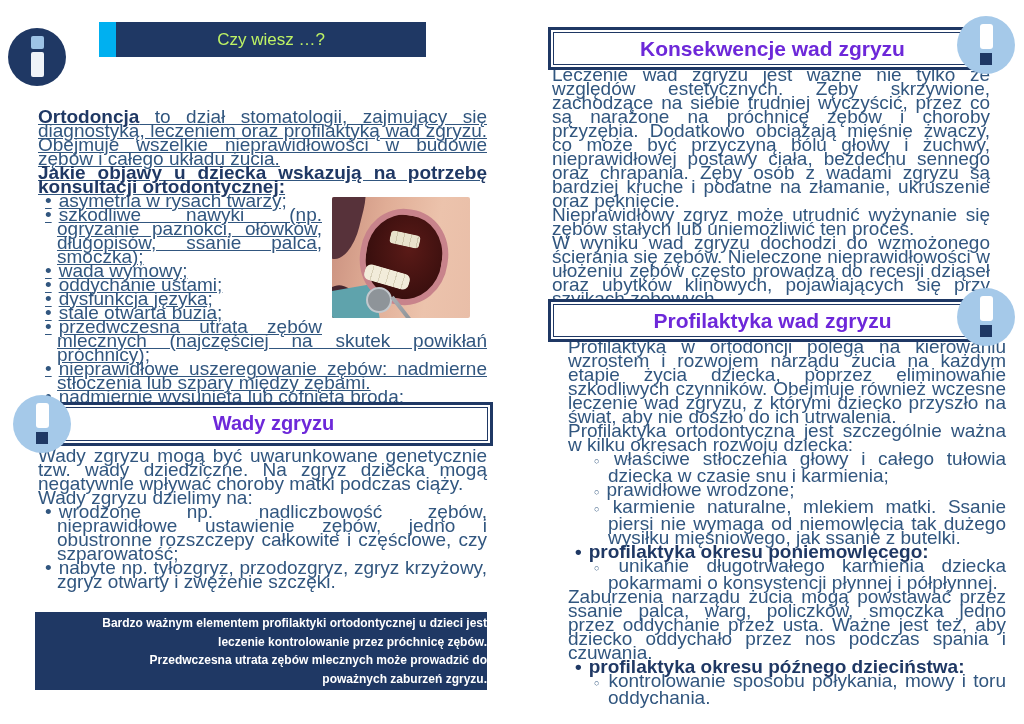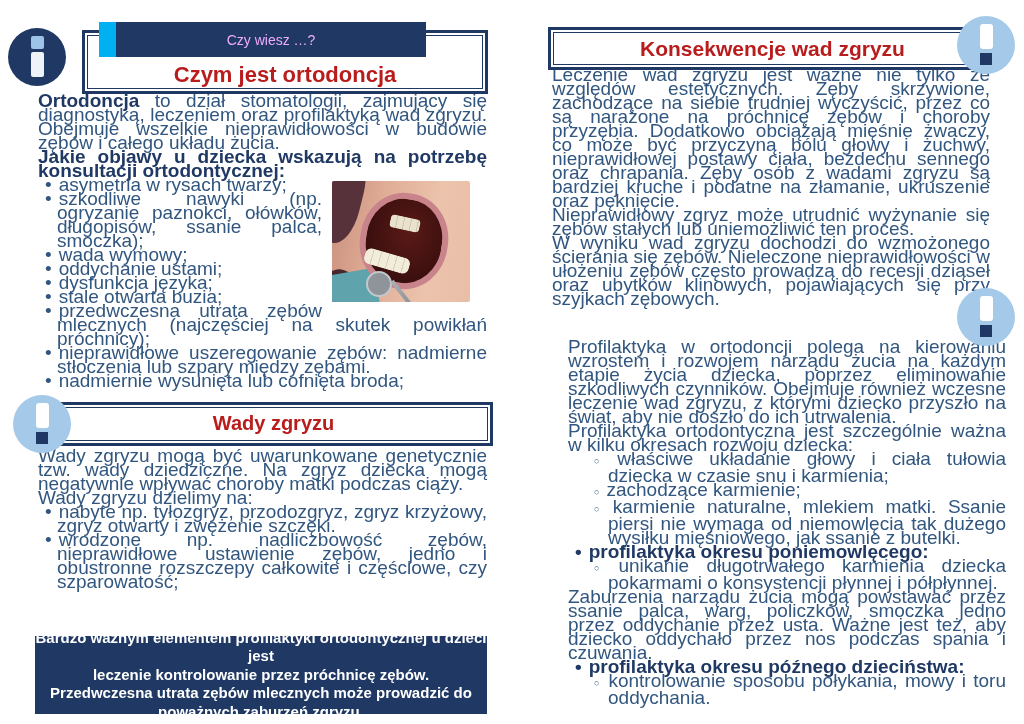--- a/index.html
+++ b/index.html
@@ -4,70 +4,70 @@
 <style>
   html,body{margin:0;padding:0;background:#ffffff;}
   .page{position:relative;width:1024px;height:724px;background:#ffffff;overflow:hidden;
         font-family:"Liberation Sans",sans-serif;color:#31567F;}
   .col{position:absolute;top:0;height:724px;width:512px;}
   .col.left{left:0;} .col.right{left:512px;}
 
   
   .titlebox{position:absolute;background:#ffffff;border:3px solid #1F3864;
             box-shadow:inset 0 0 0 2px #ffffff, inset 0 0 0 3px #1F3864;z-index:1;}
-  .titlebox .ttl{position:absolute;left:0;right:0;text-align:center;color:#b91c1c;
+  .titlebox .ttl{position:absolute;left:0;right:0;text-align:center;color:#6d28d9;
                  font-weight:bold;margin:0;}
   .tb1{left:82px;top:30px;width:400px;height:58px;}
   .tb1 .ttl{bottom:3px;font-size:22px;}
   .tb2{left:54px;top:402px;width:433px;height:38px;}
   .tb2 .ttl{top:50%;transform:translateY(-52%);font-size:20px;}
   .tbr{left:36px;width:443px;height:37px;}
   .tbr1{top:27px;} .tbr2{top:299px;}
   .tbr .ttl{top:50%;transform:translateY(-52%);font-size:21px;}
 
   
   .kicker{position:absolute;left:99px;top:22px;width:327px;height:35px;display:flex;z-index:2;}
   .kicker .cyan{width:17px;background:#00B0F0;}
-  .kicker .klabel{flex:1;background:#1F3864;color:#f0abfc;font-size:14px;
+  .kicker .klabel{flex:1;background:#1F3864;color:#bef264;font-size:17px;
                   display:flex;align-items:center;justify-content:center;}
 
   
   .roundicon{position:absolute;width:58px;height:58px;border-radius:50%;z-index:3;
              display:flex;flex-direction:column;align-items:center;}
   .icon-info{left:8px;top:28px;background:#1F3864;}
   .icon-info .dot{width:13px;height:13px;background:#9DC3E6;margin-top:8px;border-radius:2px;}
   .icon-info .stem{width:13px;height:25px;background:#EFF3F8;margin-top:3px;border-radius:2px;}
   .icon-bang{background:#A5C9E9;}
   .bang-left{left:13px;top:395px;}
   .bang-r1{left:445px;top:16px;}
   .bang-r2{left:445px;top:288px;}
   .icon-bang .stem{width:13px;height:25px;background:#ffffff;margin-top:8px;border-radius:3px;}
   .icon-bang .sq{width:12px;height:12px;background:#1F3864;margin-top:4px;}
 
   
   .body{position:absolute;font-size:19px;line-height:14px;text-align:justify;color:#31567F;}
   .body p{margin:0;}
   .bold{font-weight:bold;color:#1F3864;}
-  .b1{left:38px;top:94px;width:449px;}
+  .b1{left:38px;top:110px;width:449px;text-decoration:underline;}
   .b2{left:38px;top:449px;width:449px;}
   .br1{left:40px;top:68px;width:438px;}
   .br2{left:40px;top:340px;width:438px;margin-left:16px;}
 
   ul.bullets{list-style:none;margin:0;padding:0;}
   ul.bullets li{padding-left:19px;text-indent:-12px;}
   ul.bullets li::before{content:"\2022";margin-right:7px;color:#31567F;}
   ul.bullets li.blbl::before{color:#1F3864;}
   ul.subs{list-style:none;margin:0;padding:0;}
   ul.subs li{padding-left:40px;text-indent:-14px;}
   ul.subs li::before{content:"\25CB";font-size:9px;margin-right:7px;position:relative;top:-1px;}
 
   
-  .highlight{position:absolute;left:35px;top:636px;width:452px;height:78px;background:#1F3864;
-             color:#ffffff;font-weight:bold;font-size:15px;line-height:18.5px;
-             display:flex;flex-direction:column;justify-content:center;text-align:center;}
+  .highlight{position:absolute;left:35px;top:612px;width:452px;height:78px;background:#1F3864;
+             color:#ffffff;font-weight:bold;font-size:12px;line-height:18.5px;
+             display:flex;flex-direction:column;justify-content:center;text-align:right;}
 
   
   .photo{float:right;width:138px;height:121px;margin:3px 17px 8px 10px;position:relative;
          overflow:hidden;border-radius:2px;
          background:linear-gradient(100deg,#C98F7E 0%,#E0AD96 35%,#ECC3AC 70%,#E9BEA8 100%);}
   .photo *{position:absolute;}
   .ph-hair{left:-16px;top:-30px;width:46px;height:92px;background:#57323A;
            transform:rotate(14deg);border-radius:40%;}
   .ph-hair2{left:-14px;bottom:-20px;width:42px;height:52px;background:#46262F;
             transform:rotate(-18deg);border-radius:40%;}
@@ -93,23 +93,20 @@
 
 <div class="page">
 
   <section class="col left">
 
     <div class="roundicon icon-info">
       <span class="dot"></span>
       <span class="stem"></span>
     </div>
 
-    <div class="titlebox tb1">
-      <h1 class="ttl">Czym jest ortodoncja</h1>
-    </div>
 
     <div class="kicker">
       <span class="cyan"></span>
       <span class="klabel">Czy wiesz …?</span>
     </div>
 
     <div class="body b1">
       <p><span class="bold">Ortodoncja</span><span> to dział stomatologii, zajmujący się diagnostyką, leczeniem oraz profilaktyką wad zgryzu. Obejmuje wszelkie nieprawidłowości w budowie zębów i całego układu żucia.</span></p>
       <p class="bold">Jakie objawy u dziecka wskazują na potrzebę konsultacji ortodontycznej:</p>
 
@@ -143,22 +140,22 @@
     </div>
 
     <div class="titlebox tb2">
       <h2 class="ttl">Wady zgryzu</h2>
     </div>
 
     <div class="body b2">
       <p>Wady zgryzu mogą być uwarunkowane genetycznie tzw. wady dziedziczne. Na zgryz dziecka mogą negatywnie wpływać choroby matki podczas ciąży.</p>
       <p>Wady zgryzu dzielimy na:</p>
       <ul class="bullets">
+        <li>wrodzone np. nadliczbowość zębów, nieprawidłowe ustawienie zębów, jedno i obustronne rozszczepy całkowite i częściowe, czy szparowatość;</li>
         <li>nabyte np. tyłozgryz, przodozgryz, zgryz krzyżowy, zgryz otwarty i zwężenie szczęki.</li>
-        <li>wrodzone np. nadliczbowość zębów, nieprawidłowe ustawienie zębów, jedno i obustronne rozszczepy całkowite i częściowe, czy szparowatość;</li>
       </ul>
     </div>
 
     <div class="highlight">
       <div>Bardzo ważnym elementem profilaktyki ortodontycznej u dzieci jest</div>
       <div>leczenie kontrolowanie przez próchnicę zębów.</div>
       <div>Przedwczesna utrata zębów mlecznych może prowadzić do</div>
       <div>poważnych zaburzeń zgryzu.</div>
     </div>
   </section>
@@ -172,32 +169,35 @@
       <span class="stem"></span>
       <span class="sq"></span>
     </div>
 
     <div class="body br1">
       <p>Leczenie wad zgryzu jest ważne nie tylko ze względów estetycznych. Zęby skrzywione, zachodzące na siebie trudniej wyczyścić, przez co są narażone na próchnicę zębów i choroby przyzębia. Dodatkowo obciążają mięśnie żwaczy, co może być przyczyną bólu głowy i żuchwy, nieprawidłowej postawy ciała, bezdechu sennego oraz chrapania. Zęby osób z wadami zgryzu są bardziej kruche i podatne na złamanie, ukruszenie oraz pęknięcie.</p>
       <p>Nieprawidłowy zgryz może utrudnić wyżynanie się zębów stałych lub uniemożliwić ten proces.</p>
       <p>W wyniku wad zgryzu dochodzi do wzmożonego ścierania się zębów. Nieleczone nieprawidłowości w ułożeniu zębów często prowadzą do recesji dziąseł oraz ubytków klinowych, pojawiających się przy szyjkach zębowych.</p>
     </div>
 
+    <div class="titlebox tbr tbr2">
+      <h2 class="ttl">Profilaktyka wad zgryzu</h2>
+    </div>
     <div class="roundicon icon-bang bang-r2">
       <span class="stem"></span>
       <span class="sq"></span>
     </div>
 
     <div class="body br2">
       <p>Profilaktyka w ortodoncji polega na kierowaniu wzrostem i rozwojem narządu żucia na każdym etapie życia dziecka, poprzez eliminowanie szkodliwych czynników. Obejmuje również wczesne leczenie wad zgryzu, z którymi dziecko przyszło na świat, aby nie doszło do ich utrwalenia.</p>
       <p>Profilaktyka ortodontyczna jest szczególnie ważna w kilku okresach rozwoju dziecka:</p>
 
       <ul class="subs">
-        <li>właściwe układanie głowy i ciała tułowia dziecka w czasie snu i karmienia;</li>
-        <li>zachodzące karmienie;</li>
+        <li>właściwe stłoczenia głowy i całego tułowia dziecka w czasie snu i karmienia;</li>
+        <li>prawidłowe wrodzone;</li>
         <li>karmienie naturalne, mlekiem matki. Ssanie piersi nie wymaga od niemowlęcia tak dużego wysiłku mięśniowego, jak ssanie z butelki.</li>
       </ul>
 
       <ul class="bullets">
         <li class="blbl bold">profilaktyka okresu poniemowlęcego:</li>
       </ul>
       <ul class="subs">
         <li>unikanie długotrwałego karmienia dziecka pokarmami o konsystencji płynnej i półpłynnej.</li>
       </ul>
 

